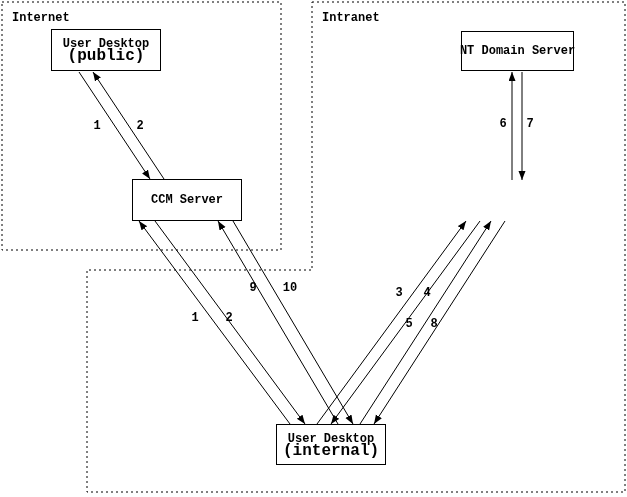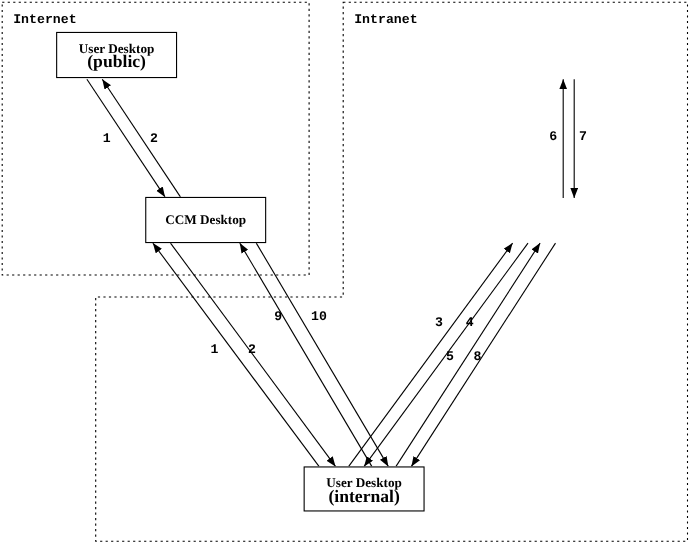--- a/index.html
+++ b/index.html
@@ -7,21 +7,21 @@
     position:relative;width:627px;height:497px;background:#ffffff;overflow:hidden;
     font-family:"Liberation Mono","DejaVu Sans Mono",monospace;
   }
   #diagram-svg{position:absolute;left:0;top:0;}
   .zone{fill:none;stroke:#000000;stroke-width:1;stroke-dasharray:2 3;}
   .edge{stroke:#000000;stroke-width:1;}
   .zlabel{font-family:"Liberation Mono","DejaVu Sans Mono",monospace;font-size:12px;font-weight:bold;fill:#000000;}
   .elabel{font-family:"Liberation Mono","DejaVu Sans Mono",monospace;font-size:12px;font-weight:bold;fill:#000000;text-anchor:middle;}
   .node{
     position:absolute;box-sizing:border-box;border:1px solid #000000;background:#ffffff;
-    display:flex;flex-direction:column;align-items:center;justify-content:center;text-align:center;font-family:Liberation Serif, serif;
+    display:flex;flex-direction:column;align-items:center;justify-content:center;text-align:center;
   }
   .node-title{font-size:12px;font-weight:bold;line-height:13px;white-space:nowrap;color:#000000;}
   .node-sub{font-size:16px;font-weight:bold;line-height:11px;white-space:nowrap;color:#000000;}
 </style>
 </head>
 <body>
 
 <div class="stage">
 
   <svg id="diagram-svg" width="627" height="497" viewBox="0 0 627 497">
@@ -58,23 +58,27 @@
       <text x="229" y="321" class="elabel">2</text>
       <text x="409" y="327" class="elabel">5</text>
       <text x="434" y="327" class="elabel">8</text>
     </svg>
 
   <div class="node" style="left:51px;top:29px;width:110px;height:42px">
     <div class="node-title">User Desktop</div>
     <div class="node-sub">(public)</div>
   </div>
 
+  <div class="node" style="left:461px;top:31px;width:113px;height:40px">
+    <div class="node-title">NT Domain Server</div>
+    <div class="node-sub"></div>
+  </div>
 
   <div class="node" style="left:132px;top:179px;width:110px;height:42px">
-    <div class="node-title">CCM Desktop</div>
+    <div class="node-title">CCM Server</div>
     <div class="node-sub"></div>
   </div>
 
 
   <div class="node" style="left:276px;top:424px;width:110px;height:41px">
     <div class="node-title">User Desktop</div>
     <div class="node-sub">(internal)</div>
   </div>
 
 </div>

